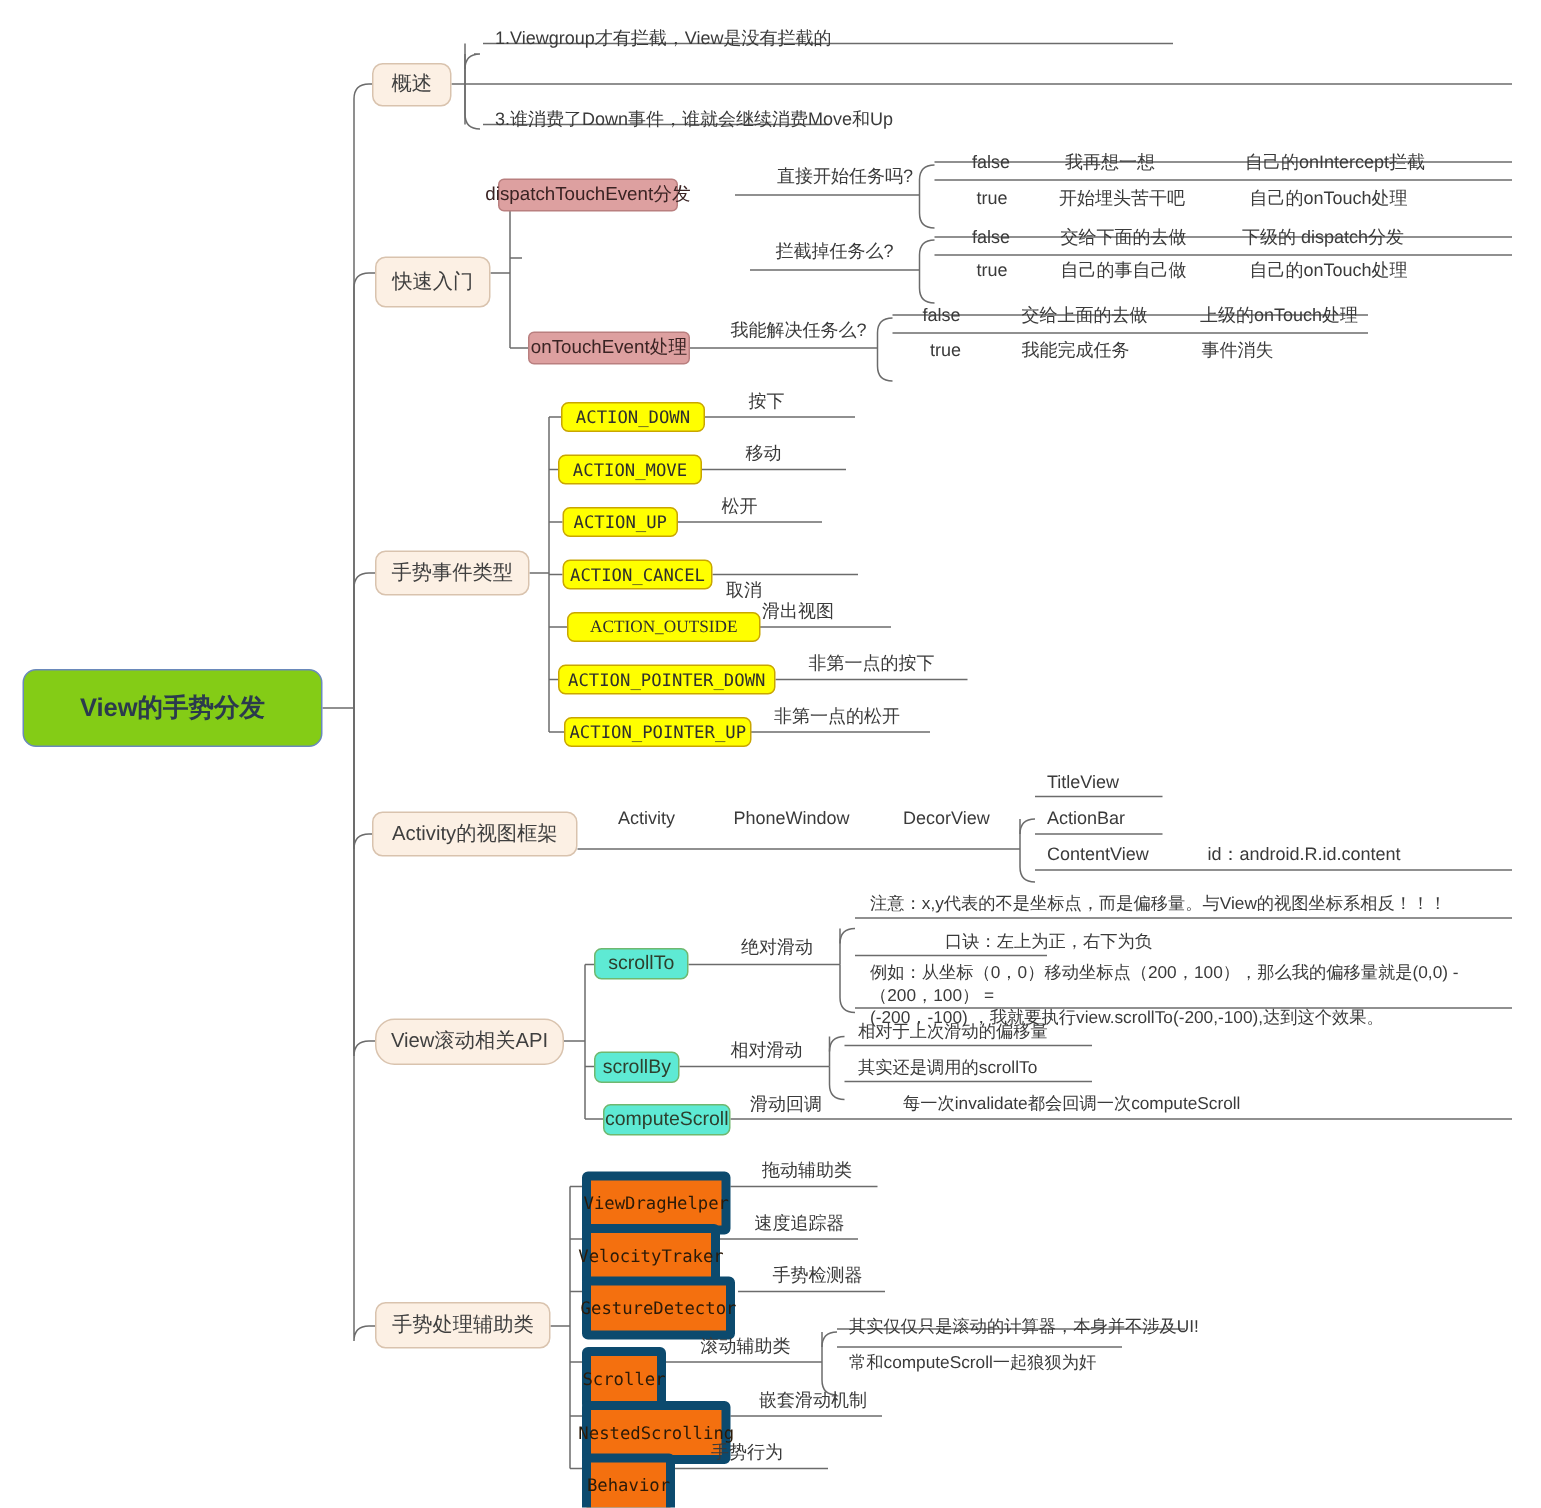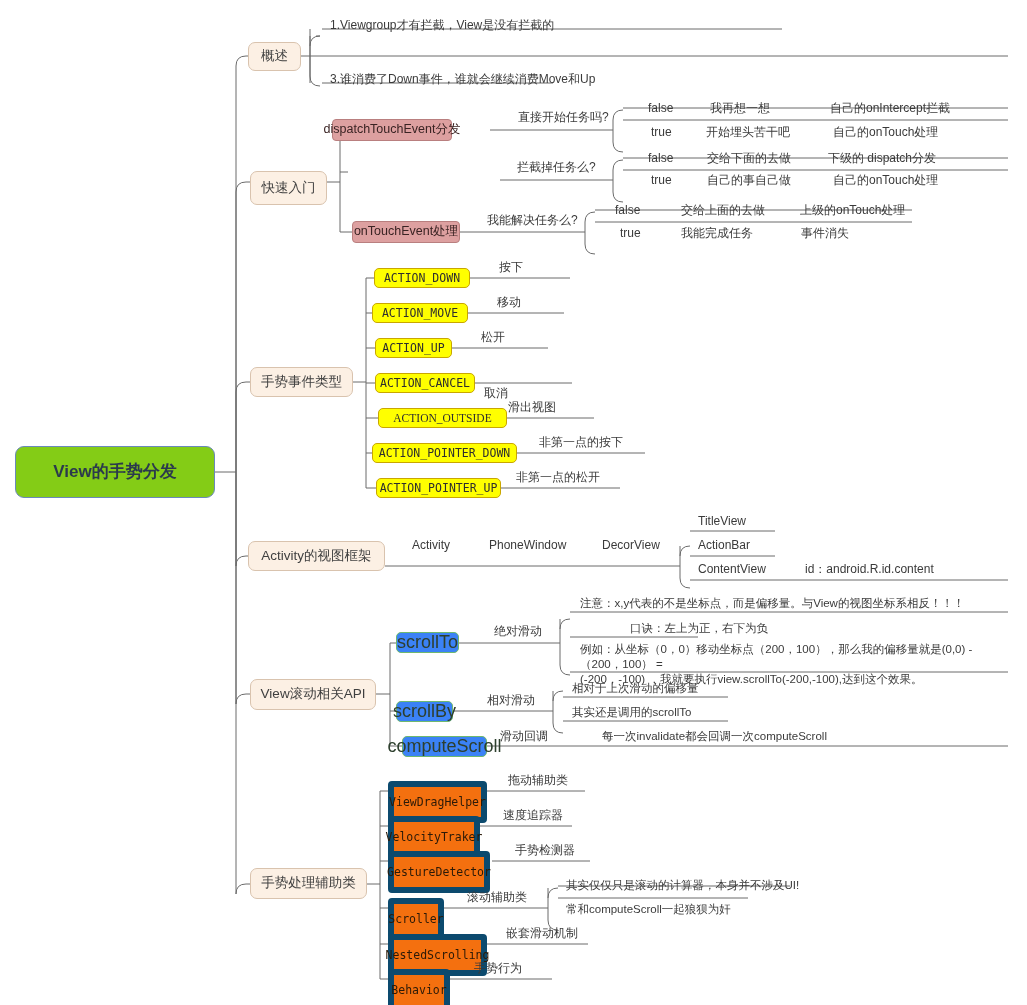--- a/index.html
+++ b/index.html
@@ -29,22 +29,22 @@
     font-size:12.5px;color:#3a2323;padding:2px 6px;
   }
   
   .n-yellow{
     background:#ffff00;border:1px solid #c9a600;border-radius:5px;
     font-size:11.5px;color:#2e2e2e;padding:1px 6px;
     font-family:"DejaVu Sans Mono","Liberation Mono",monospace;
   }
   
   .n-green{
-    background:#3b82f6;border:1px solid #6fb86f;border-radius:5px;
-    font-size:18px;color:#2d3f2d;padding:1px 6px;
+    background:#5eead4;border:1px solid #6fb86f;border-radius:5px;
+    font-size:13px;color:#2d3f2d;padding:1px 6px;
   }
   
   .n-orange{
     background:#f4700f;border:6px solid #0c4a6e;border-radius:4px;
     font-size:11.5px;color:#2b1a08;padding:15px 6px;
     font-family:"DejaVu Sans Mono","Liberation Mono",monospace;
   }
   
   .leaf{
     position:absolute;font-size:12px;color:#3a3a3a;white-space:pre;
@@ -238,21 +238,21 @@
 
   <div class="node n-l2" style="left:248px;top:541px;width:137px;height:30px;">Activity的视图框架</div>
   <div class="leaf" style="left:412px;top:538px;">Activity</div>
   <div class="leaf" style="left:489px;top:538px;">PhoneWindow</div>
   <div class="leaf" style="left:602px;top:538px;">DecorView</div>
   <div class="leaf" style="left:698px;top:514px;">TitleView</div>
   <div class="leaf" style="left:698px;top:538px;">ActionBar</div>
   <div class="leaf" style="left:698px;top:562px;">ContentView</div>
   <div class="leaf" style="left:805px;top:562px;">id：android.R.id.content</div>
 
-  <div class="node n-l2" style="left:250px;top:679px;width:126px;height:31px;">View滚动相关API</div>
+  <div class="node n-l2" style="left:250px;top:679px;width:126px;height:31px;border-radius:13px;">View滚动相关API</div>
 
   <div class="node n-green" style="left:396px;top:632px;width:63px;height:21px;">scrollTo</div>
   <div class="leaf" style="left:494px;top:624px;">绝对滑动</div>
   <div class="leaf small" style="left:580px;top:596px;">注意：x,y代表的不是坐标点，而是偏移量。与View的视图坐标系相反！！！</div>
   <div class="leaf small" style="left:614px;top:621px;margin-left:16px;">口诀：左上为正，右下为负</div>
   <div class="leaf small wrap" style="left:580px;top:642px;width:425px;white-space:pre-line;">例如：从坐标（0，0）移动坐标点（200，100），那么我的偏移量就是(0,0) - （200，100） = 
 (-200，-100) ，我就要执行view.scrollTo(-200,-100),达到这个效果。</div>
 
   <div class="node n-green" style="left:396px;top:701px;width:57px;height:21px;">scrollBy</div>
   <div class="leaf" style="left:487px;top:693px;">相对滑动</div>

